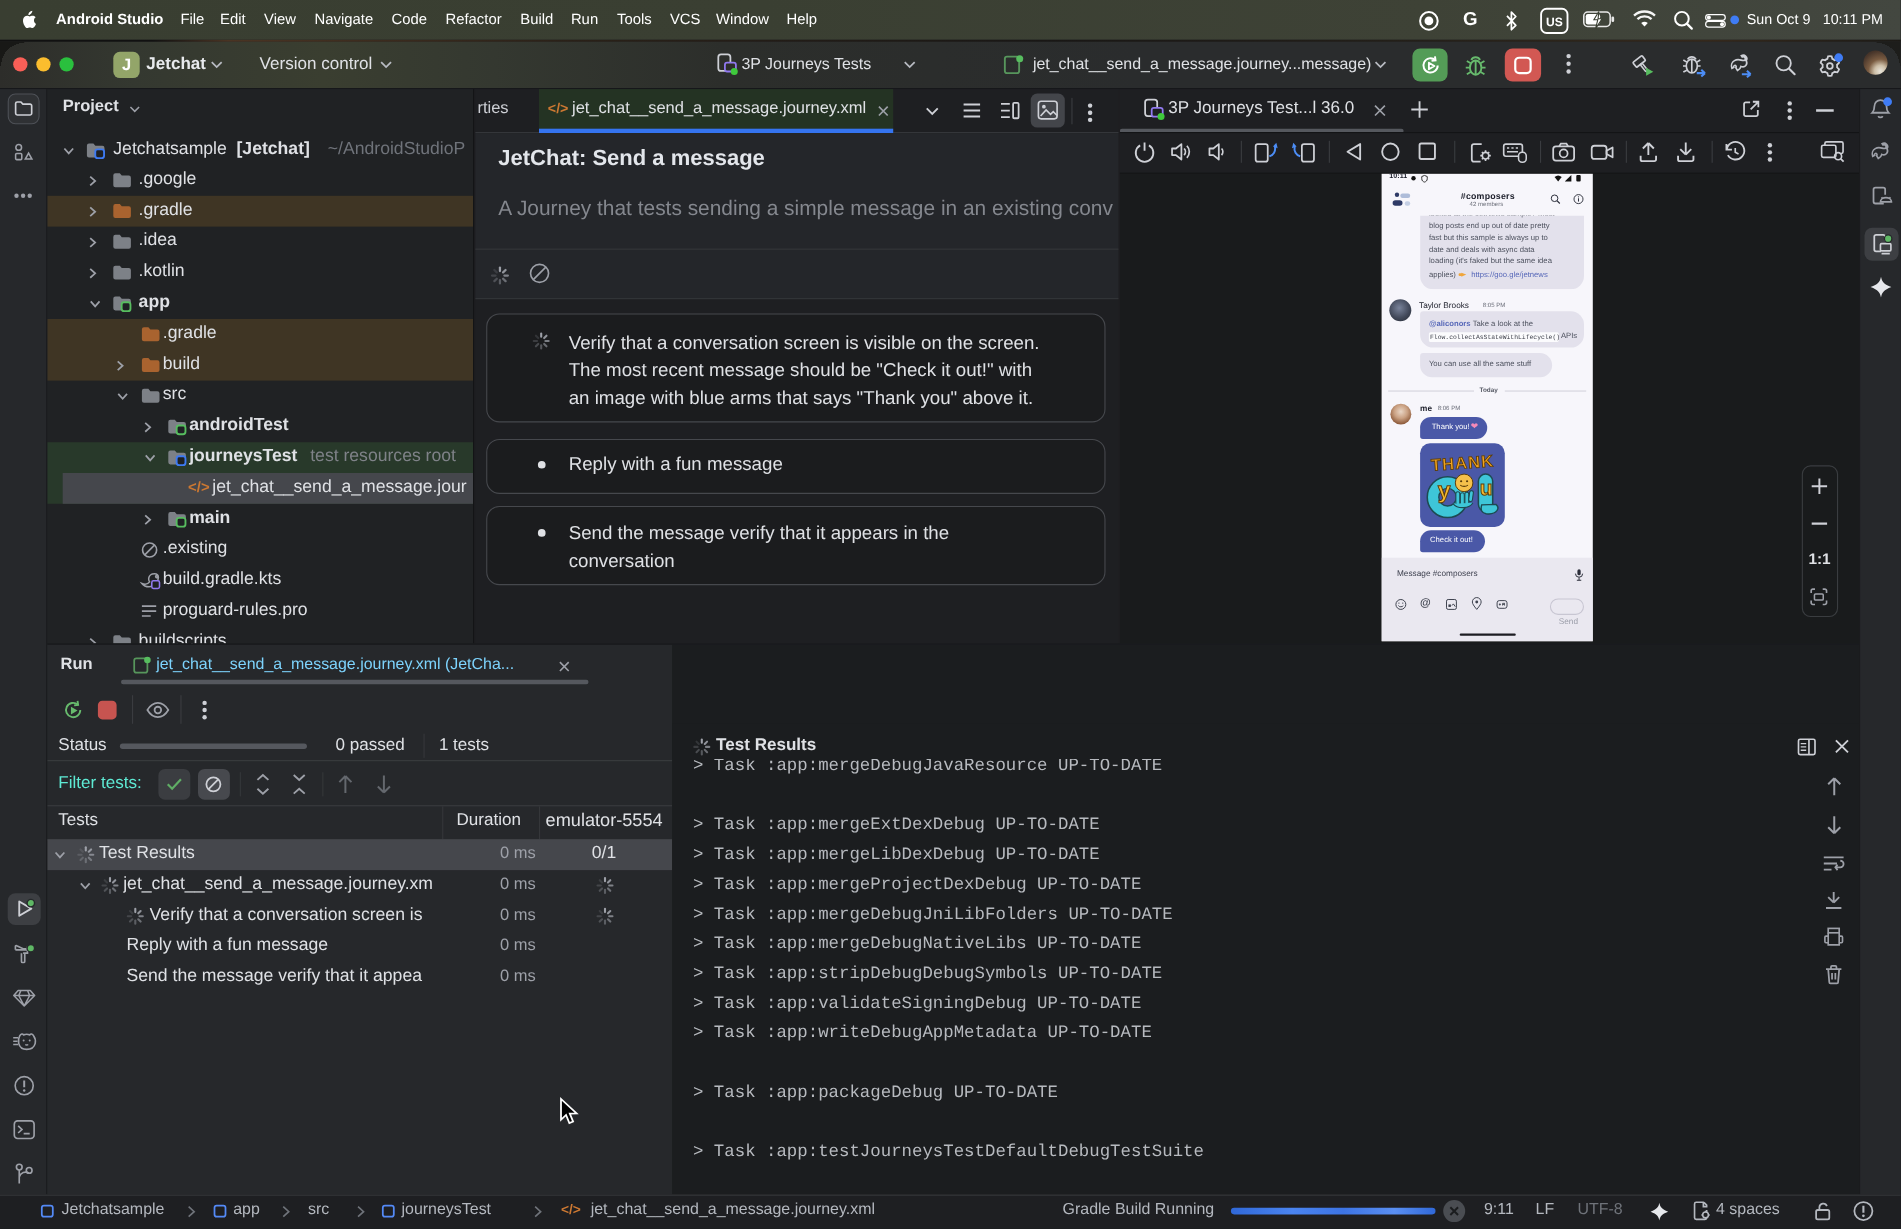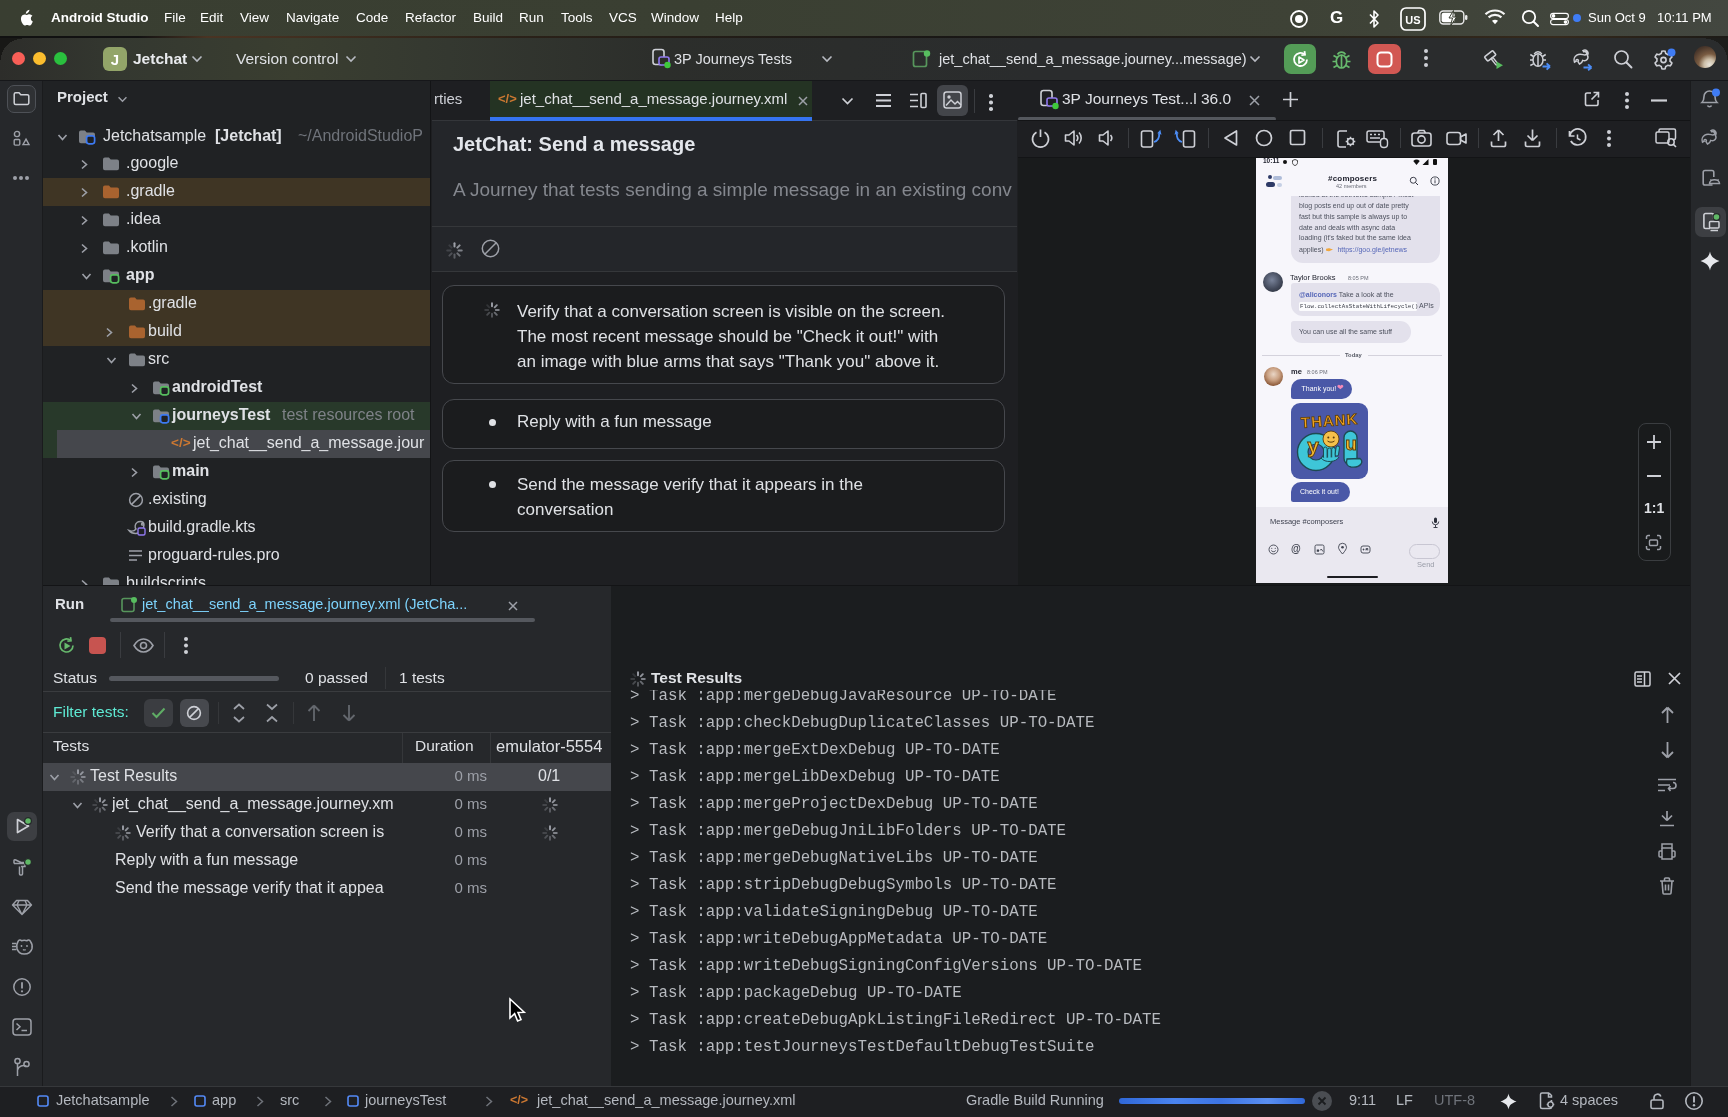--- a/index.html
+++ b/index.html
@@ -756,32 +756,29 @@
           <use href="#spin16"></use>
         </svg>
       <span class="txt" style="left:72px;top:188px;color:#dfe1e5;font-size:16px">Reply with a fun message</span>
         <span class="txt" style="left:404px;top:188px;width:40px;text-align:right;color:#9da0a8;font-size:15px">0 ms</span>
       <span class="txt" style="left:72px;top:216px;color:#dfe1e5;font-size:16px;width:288px;overflow:hidden;display:inline-block">Send the message verify that it appea</span>
         <span class="txt" style="left:404px;top:216px;width:40px;text-align:right;color:#9da0a8;font-size:15px">0 ms</span>
     </div>
 
     <div id="console" class="abs" style="left:568px;top:0;width:1079px;height:501px;background:#1b1d1f">
       <span class="txt" style="left:19px;top:101px;color:#b7babf;font-size:15.8px;font-family:'Liberation Mono',monospace">&gt; Task :app:mergeDebugJavaResource UP-TO-DATE</span>
-      <span class="txt" style="left:19px;top:128px;color:#b7babf;font-size:15.8px;font-family:'Liberation Mono',monospace">&gt; Task :app:checkDebugDuplicateClasses UP-TO-DATE</span>
       <span class="txt" style="left:19px;top:155px;color:#b7babf;font-size:15.8px;font-family:'Liberation Mono',monospace">&gt; Task :app:mergeExtDexDebug UP-TO-DATE</span>
       <span class="txt" style="left:19px;top:182px;color:#b7babf;font-size:15.8px;font-family:'Liberation Mono',monospace">&gt; Task :app:mergeLibDexDebug UP-TO-DATE</span>
       <span class="txt" style="left:19px;top:209px;color:#b7babf;font-size:15.8px;font-family:'Liberation Mono',monospace">&gt; Task :app:mergeProjectDexDebug UP-TO-DATE</span>
       <span class="txt" style="left:19px;top:236px;color:#b7babf;font-size:15.8px;font-family:'Liberation Mono',monospace">&gt; Task :app:mergeDebugJniLibFolders UP-TO-DATE</span>
       <span class="txt" style="left:19px;top:263px;color:#b7babf;font-size:15.8px;font-family:'Liberation Mono',monospace">&gt; Task :app:mergeDebugNativeLibs UP-TO-DATE</span>
       <span class="txt" style="left:19px;top:290px;color:#b7babf;font-size:15.8px;font-family:'Liberation Mono',monospace">&gt; Task :app:stripDebugDebugSymbols UP-TO-DATE</span>
       <span class="txt" style="left:19px;top:317px;color:#b7babf;font-size:15.8px;font-family:'Liberation Mono',monospace">&gt; Task :app:validateSigningDebug UP-TO-DATE</span>
       <span class="txt" style="left:19px;top:344px;color:#b7babf;font-size:15.8px;font-family:'Liberation Mono',monospace">&gt; Task :app:writeDebugAppMetadata UP-TO-DATE</span>
-      <span class="txt" style="left:19px;top:371px;color:#b7babf;font-size:15.8px;font-family:'Liberation Mono',monospace">&gt; Task :app:writeDebugSigningConfigVersions UP-TO-DATE</span>
       <span class="txt" style="left:19px;top:398px;color:#b7babf;font-size:15.8px;font-family:'Liberation Mono',monospace">&gt; Task :app:packageDebug UP-TO-DATE</span>
-      <span class="txt" style="left:19px;top:425px;color:#b7babf;font-size:15.8px;font-family:'Liberation Mono',monospace">&gt; Task :app:createDebugApkListingFileRedirect UP-TO-DATE</span>
       <span class="txt" style="left:19px;top:452px;color:#b7babf;font-size:15.8px;font-family:'Liberation Mono',monospace">&gt; Task :app:testJourneysTestDefaultDebugTestSuite</span>
       <div class="abs" style="left:0;top:72px;width:1079px;height:32px;background:#1b1d1f"></div>
       <svg style="left:19px;top:85px" width="16" height="16" viewBox="0 0 16 16">
           <use href="#spin16"></use>
         </svg>
       <span class="txt" style="left:40px;top:83px;color:#dfe1e5;font-size:15.5px;font-weight:600">Test Results</span>
       <svg style="left:1023px;top:85px" width="17" height="16" viewBox="0 0 17 16">
           <rect x="1" y="1" width="15" height="14" rx="1.5" fill="none" stroke="#ced0d6" stroke-width="1.5"></rect>
           <line x1="10.5" y1="1" x2="10.5" y2="15" stroke="#ced0d6" stroke-width="1.5"></line>
           <path stroke="#ced0d6" stroke-width="1.3" d="M3 5 H8 M3 8 H8 M3 11 H8"></path>

